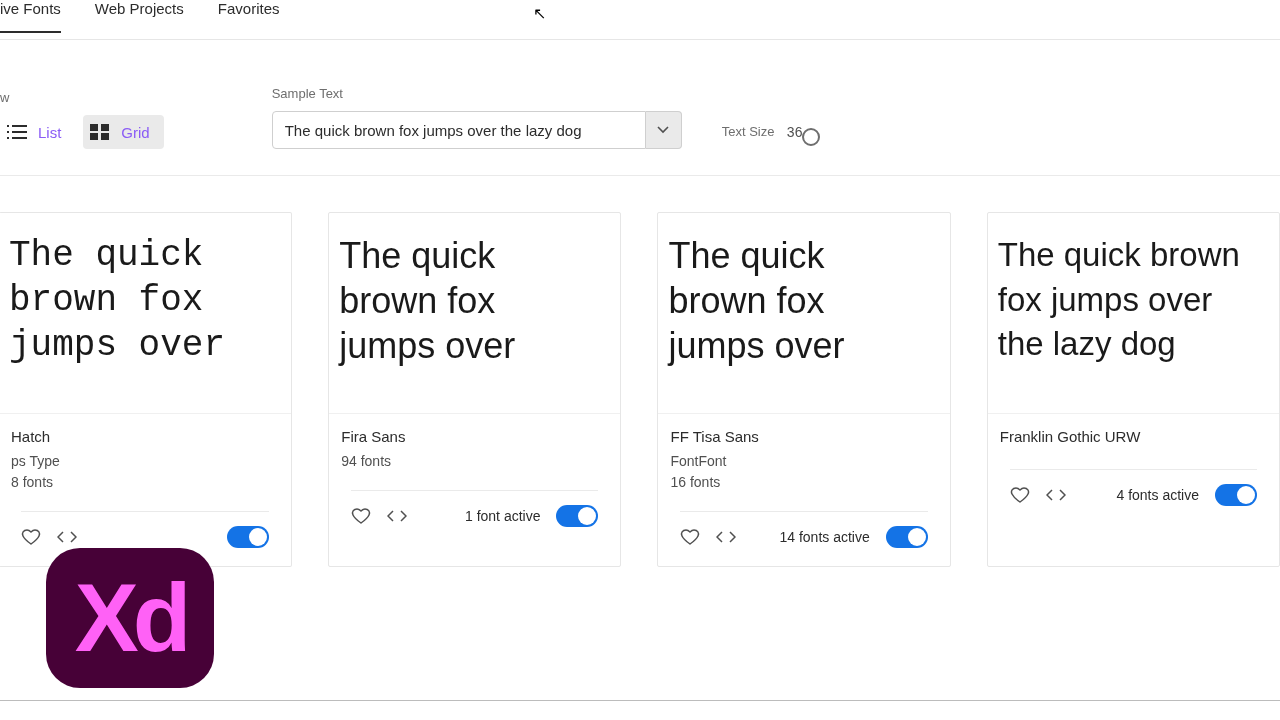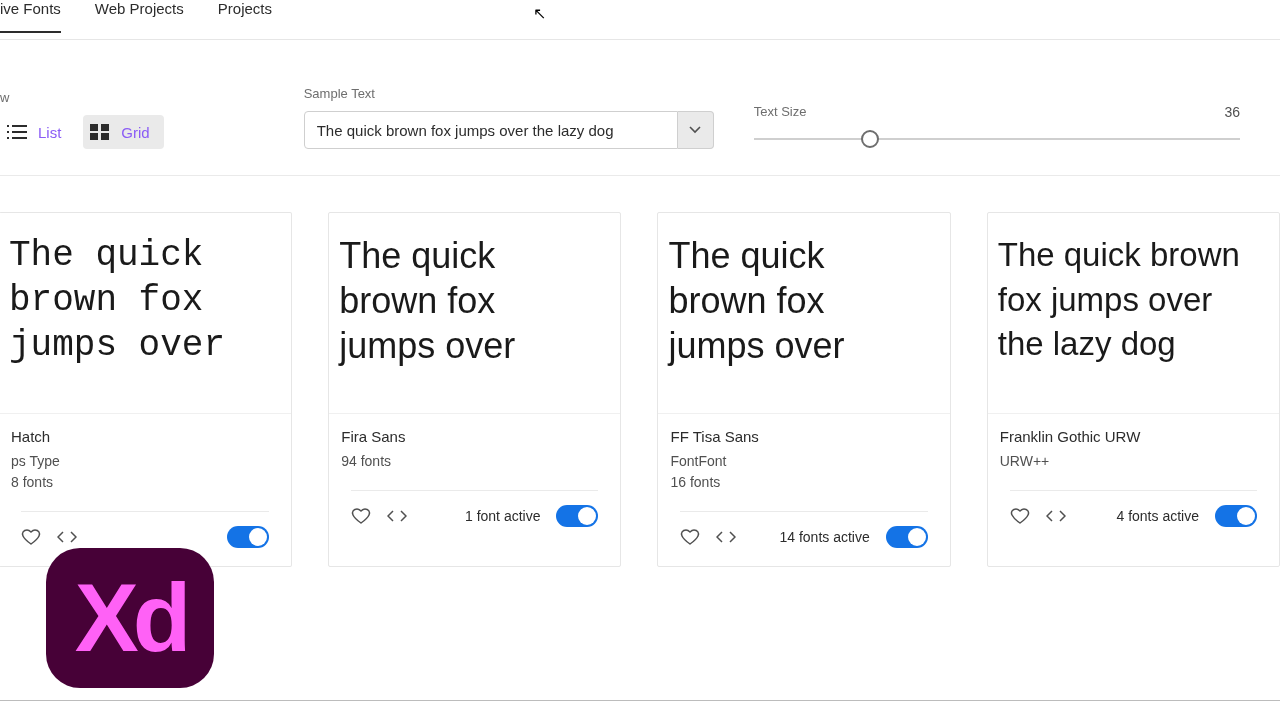--- a/index.html
+++ b/index.html
@@ -18,21 +18,21 @@
   .seg { display: flex; gap: 8px; }
   .seg-btn { display: flex; align-items: center; gap: 10px; border: none; background: #fff; padding: 8px 14px 8px 6px; font-size: 15px; cursor: pointer; border-radius: 4px; color:#8b5cf6; }
   .seg-btn.active { background: #eaeaea; }
   .seg-icon { width: 22px; height: 18px; display:inline-block; }
 
   .sample-group { display:flex; flex-direction:column; width: 410px; }
   .sample-wrap { display:flex; }
   .sample-input { flex:1; height:38px; border:1px solid #cfcfcf; border-radius:4px 0 0 4px; padding:0 12px; font-size:15px; color:#2c2c2c; }
   .sample-drop { width:36px; height:38px; border:1px solid #cfcfcf; border-left:none; background:#eaeaea; border-radius:0 4px 4px 0; display:flex; align-items:center; justify-content:center; cursor:pointer; }
 
-  .size-group { display:flex; flex-direction:column; flex:1; padding-right: 40px; }
+  .size-group { display:flex; flex-direction:row; flex:1; padding-right: 40px; }
   .size-row { display:flex; align-items:center; gap: 24px; }
   .size-val { font-size:14px; color:#505050; min-width:28px; text-align:right; }
   .slider { position:relative; flex:1; height: 20px; }
   .slider-track { position:absolute; top:9px; left:0; right:0; height:2px; background:#cfcfcf; }
   .slider-thumb { position:absolute; top:1px; left:22%; width:18px; height:18px; border-radius:50%; background:#fff; border:2px solid #6e6e6e; }
 
   
   .grid { display:flex; gap: 36px; padding-top: 36px; }
   .card { width: 300px; border:1px solid #e6e6e6; border-radius:2px; display:flex; flex-direction:column; overflow:hidden; background:#fff; }
   .card:first-child { border-left:none; }
@@ -61,21 +61,21 @@
 
   
   svg { display:block; }
 </style>
 </head>
 <body>
 
 <div class="tabs">
   <div class="tab active">ive Fonts</div>
   <div class="tab">Web Projects</div>
-  <div class="tab">Projects</div>
+  <div class="tab">Favorites</div>
 </div>
 
 <div class="controls">
 
   <div class="view-group">
     <span class="ctrl-label">w</span>
     <div class="seg">
       <button class="seg-btn">
         <span class="seg-icon">
           <svg viewBox="0 0 22 18">
@@ -100,21 +100,21 @@
                 <rect x="1" y="10" width="8" height="7"></rect>
                 <rect x="12" y="10" width="8" height="7"></rect>
               </g>
             </svg>
         </span>
         <span>Grid</span>
       </button>
     </div>
   </div>
 
-  <div class="sample-group" style="margin-left:100px;">
+  <div class="sample-group" style="margin-left:68px;">
     <span class="ctrl-label">Sample Text</span>
     <div class="sample-wrap">
       <input class="sample-input" value="The quick brown fox jumps over the lazy dog" style="">
       <div class="sample-drop">
         <span>
           <svg width="12" height="8" viewBox="0 0 12 8">
               <path d="M1 1l5 5 5-5" fill="none" stroke="#505050" stroke-width="1.6"></path>
             </svg>
         </span>
       </div>
@@ -209,21 +209,20 @@
       <span class="spacer"></span>
       <span class="active-txt">14 fonts active</span>
       <div class="toggle"></div>
     </div>
   </div>
 
   <div class="card">
     <div class="preview cond">The quick brown fox jumps over the lazy dog</div>
     <div class="meta">
       <div class="fname">Franklin Gothic URW</div>
-      <div class="foundry">URW++</div>
     </div>
     <div class="divider"></div>
     <div class="actions">
       <span class="icon-btn">
         <svg viewBox="0 0 20 20">
             <path d="M10 17s-6-4-8-8c-1.5-3 .5-6 4-6 2 0 3 1 4 2 1-1 2-2 4-2 3.5 0 5.5 3 4 6-2 4-8 8-8 8z" fill="none" stroke="#505050" stroke-width="1.5"></path>
           </svg>
       </span>
       <span class="icon-btn">
         <svg viewBox="0 0 20 20">

